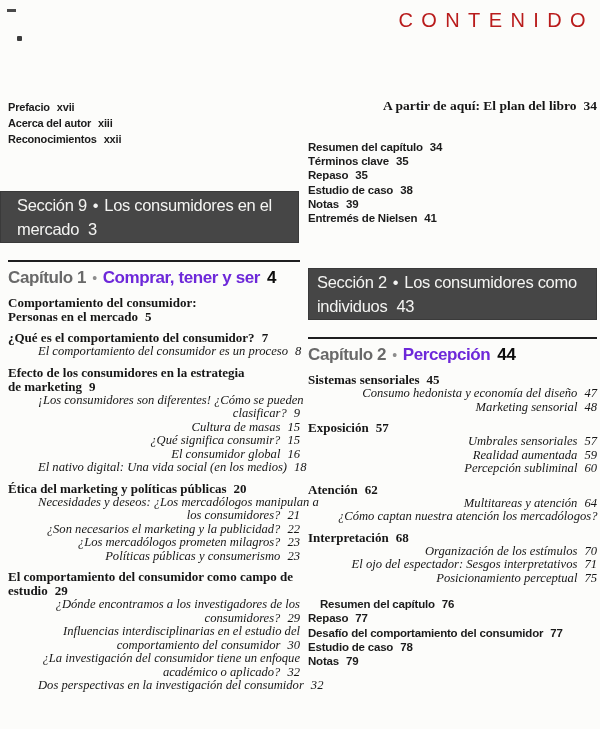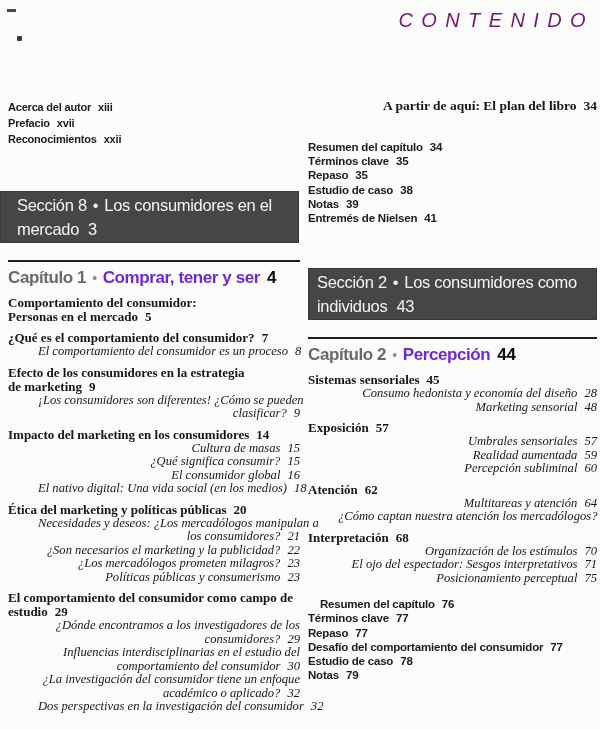--- a/index.html
+++ b/index.html
@@ -3,22 +3,22 @@
 <meta charset="utf-8">
 <style>
   html,body { margin:0; padding:0; }
   .page {
     position:relative; width:600px; height:729px;
     background:#fcfcfa; overflow:hidden;
     font-family:"Liberation Serif", serif; color:#161616;
   }
   .header-title {
     position:absolute; top:9px; right:6px;
-    font-family:"Liberation Sans", sans-serif; font-style:italic;
-    font-size:20px; letter-spacing:0.42em; color:#701a75; white-space:pre;
+    font-family:"Liberation Sans", sans-serif; 
+    font-size:20px; letter-spacing:0.42em; color:#b91c1c; white-space:pre;
   }
   .col { position:absolute; top:0; }
   .col-left  { left:8px;  width:292px; }
   .col-right { left:308px; width:289px; }
   .col > div { white-space:pre; }
 
   
   .t-front {
     font-family:"Liberation Sans", sans-serif; font-weight:bold;
     font-size:11px; line-height:16px; letter-spacing:-0.2px; color:#1b1b1b;
@@ -78,35 +78,34 @@
   .speck-b { position:absolute; left:7px; top:9px; width:9px; height:3px; background:#4a4a4a; }
 </style>
 </head>
 <body>
 
 <div class="page">
   <div class="speck-b"></div>
   <div class="speck-a"></div>
   <div class="header-title">CONTENIDO</div>
   <div class="col col-left">
+      <div class="t-front"><span>Prefacio</span><span class="pg">xvii</span></div>
       <div class="t-front"><span>Acerca del autor</span><span class="pg">xiii</span></div>
-      <div class="t-front"><span>Prefacio</span><span class="pg">xvii</span></div>
       <div class="t-front"><span>Reconocimientos</span><span class="pg">xxii</span></div>
-      <div class="t-banner"><span>Sección 8</span><span class="dot">•</span><span>Los consumidores en el
+      <div class="t-banner"><span>Sección 9</span><span class="dot">•</span><span>Los consumidores en el
 mercado</span><span class="pg">3</span></div>
       <div class="t-chapter"><div class="rule"></div><div class="ch-line"><span class="ch-prefix">Capítulo 1</span><span class="dot ch-dot">•</span><span class="ch-title">Comprar, tener y ser</span><span class="pg ch-pg">4</span></div></div>
       <div class="t-main"><span>Comportamiento del consumidor:
 Personas en el mercado</span><span class="pg">5</span></div>
       <div class="t-main"><span>¿Qué es el comportamiento del consumidor?</span><span class="pg">7</span></div>
       <div class="t-sub"><span>El comportamiento del consumidor es un proceso</span><span class="pg">8</span></div>
       <div class="t-main"><span>Efecto de los consumidores en la estrategia
 de marketing</span><span class="pg">9</span></div>
       <div class="t-sub"><span>¡Los consumidores son diferentes! ¿Cómo se pueden
 clasificar?</span><span class="pg">9</span></div>
-      <div class="t-main"><span>Impacto del marketing en los consumidores</span><span class="pg">14</span></div>
       <div class="t-sub"><span>Cultura de masas</span><span class="pg">15</span></div>
       <div class="t-sub"><span>¿Qué significa consumir?</span><span class="pg">15</span></div>
       <div class="t-sub"><span>El consumidor global</span><span class="pg">16</span></div>
       <div class="t-sub"><span>El nativo digital: Una vida social (en los medios)</span><span class="pg">18</span></div>
       <div class="t-main"><span>Ética del marketing y políticas públicas</span><span class="pg">20</span></div>
       <div class="t-sub"><span>Necesidades y deseos: ¿Los mercadólogos manipulan a
 los consumidores?</span><span class="pg">21</span></div>
       <div class="t-sub"><span>¿Son necesarios el marketing y la publicidad?</span><span class="pg">22</span></div>
       <div class="t-sub"><span>¿Los mercadólogos prometen milagros?</span><span class="pg">23</span></div>
       <div class="t-sub"><span>Políticas públicas y consumerismo</span><span class="pg">23</span></div>
@@ -125,33 +124,32 @@
       <div class="t-end"><span>Resumen del capítulo</span><span class="pg">34</span></div>
       <div class="t-end"><span>Términos clave</span><span class="pg">35</span></div>
       <div class="t-end"><span>Repaso</span><span class="pg">35</span></div>
       <div class="t-end"><span>Estudio de caso</span><span class="pg">38</span></div>
       <div class="t-end"><span>Notas</span><span class="pg">39</span></div>
       <div class="t-end"><span>Entremés de Nielsen</span><span class="pg">41</span></div>
       <div class="t-banner"><span>Sección 2</span><span class="dot">•</span><span>Los consumidores como
 individuos</span><span class="pg">43</span></div>
       <div class="t-chapter"><div class="rule"></div><div class="ch-line"><span class="ch-prefix">Capítulo 2</span><span class="dot ch-dot">•</span><span class="ch-title">Percepción</span><span class="pg ch-pg">44</span></div></div>
       <div class="t-main"><span>Sistemas sensoriales</span><span class="pg">45</span></div>
-      <div class="t-sub"><span>Consumo hedonista y economía del diseño</span><span class="pg">28</span></div>
+      <div class="t-sub"><span>Consumo hedonista y economía del diseño</span><span class="pg">47</span></div>
       <div class="t-sub"><span>Marketing sensorial</span><span class="pg">48</span></div>
       <div class="t-main"><span>Exposición</span><span class="pg">57</span></div>
       <div class="t-sub"><span>Umbrales sensoriales</span><span class="pg">57</span></div>
       <div class="t-sub"><span>Realidad aumentada</span><span class="pg">59</span></div>
       <div class="t-sub"><span>Percepción subliminal</span><span class="pg">60</span></div>
       <div class="t-main"><span>Atención</span><span class="pg">62</span></div>
       <div class="t-sub"><span>Multitareas y atención</span><span class="pg">64</span></div>
       <div class="t-sub"><span>¿Cómo captan nuestra atención los mercadólogos?</span></div>
       <div class="t-main"><span>Interpretación</span><span class="pg">68</span></div>
       <div class="t-sub"><span>Organización de los estímulos</span><span class="pg">70</span></div>
       <div class="t-sub"><span>El ojo del espectador: Sesgos interpretativos</span><span class="pg">71</span></div>
       <div class="t-sub"><span>Posicionamiento perceptual</span><span class="pg">75</span></div>
       <div class="t-end"><span>Resumen del capítulo</span><span class="pg">76</span></div>
-      <div class="t-end"><span>Términos clave</span><span class="pg">77</span></div>
       <div class="t-end"><span>Repaso</span><span class="pg">77</span></div>
       <div class="t-end"><span>Desafío del comportamiento del consumidor</span><span class="pg">77</span></div>
       <div class="t-end"><span>Estudio de caso</span><span class="pg">78</span></div>
       <div class="t-end"><span>Notas</span><span class="pg">79</span></div>
     </div>
 </div>
 
 </body></html>

